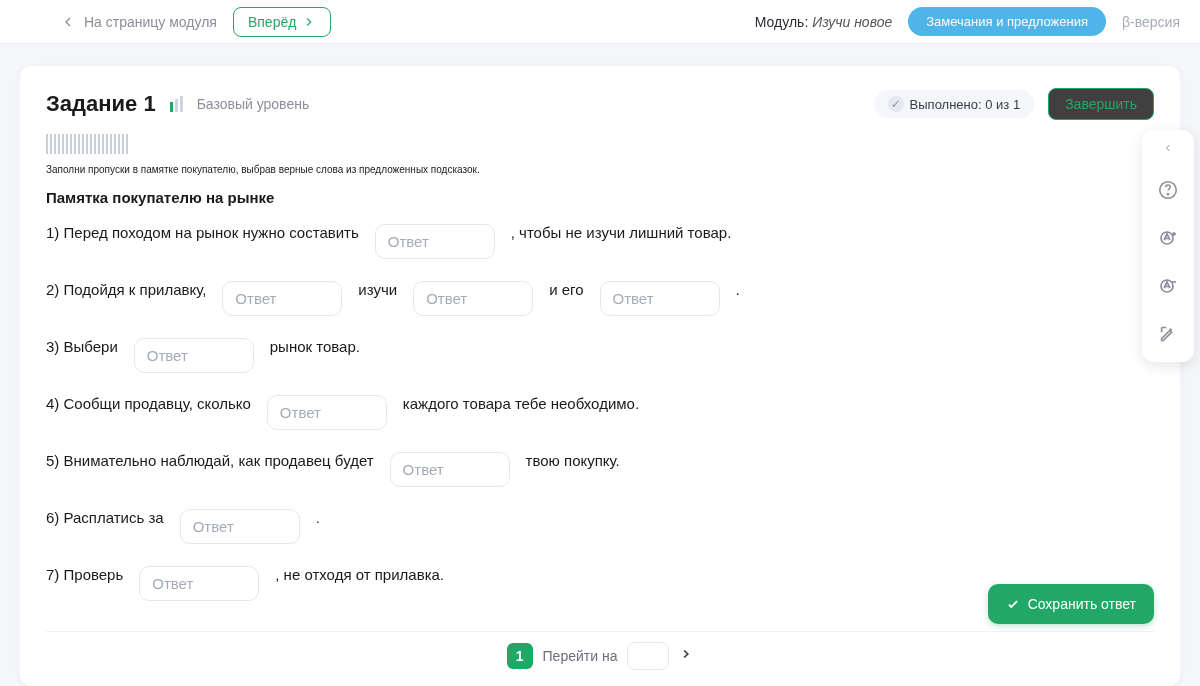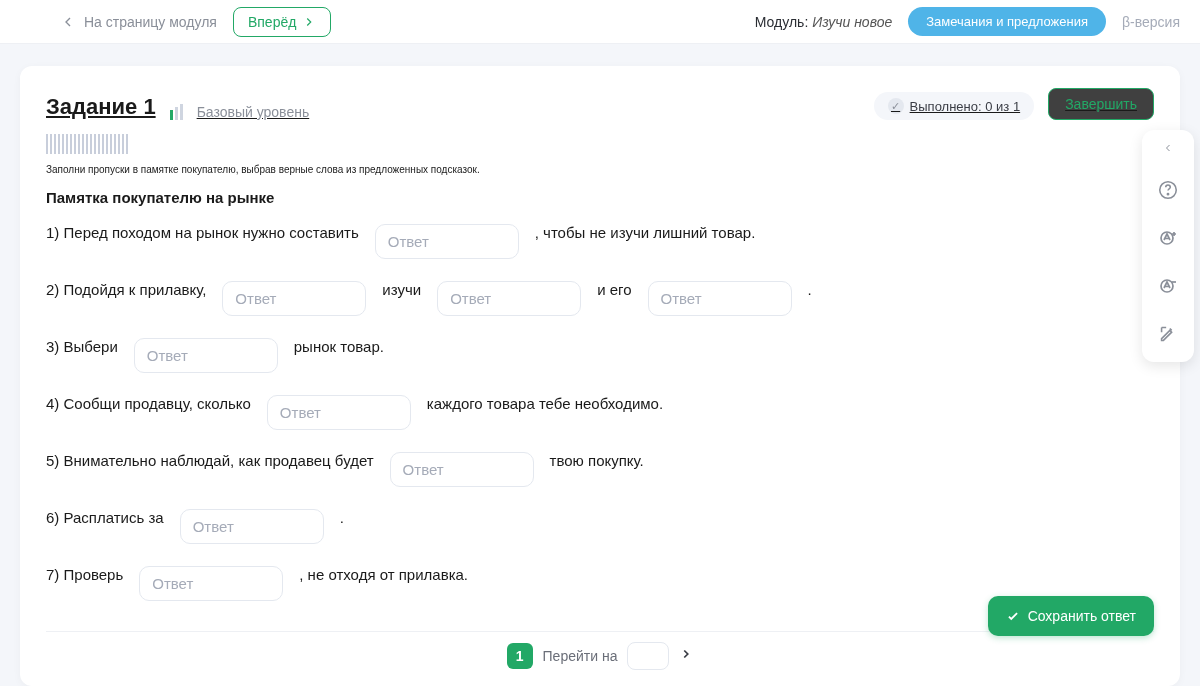--- a/index.html
+++ b/index.html
@@ -8,42 +8,42 @@
 .back-link { display: flex; align-items: center; gap: 8px; color: #8a8f99; cursor: pointer; font-size: 14px; }
 .back-link svg { width: 16px; height: 16px; }
 .forward-btn { display: flex; align-items: center; gap: 6px; border: 1.5px solid #22a866; color: #22a866; background: #fff; border-radius: 8px; padding: 6px 14px; font-size: 14px; cursor: pointer; font-weight: 500; }
 .forward-btn svg { width: 14px; height: 14px; }
 .spacer { flex: 1; }
 .module-label { color: #2a2d33; font-size: 14px; }
 .module-label .it { font-style: italic; color: #555; }
 .feedback-pill { background: #4fb4e8; color: #fff; border-radius: 20px; padding: 7px 18px; font-size: 13px; cursor: pointer; }
 .beta { color: #a5abb8; font-size: 14px; }
 .card { background: #fff; margin: 22px 20px 0 20px; border-radius: 12px; box-shadow: 0 2px 8px rgba(0,0,0,.04); padding: 22px 26px 16px 26px; height: 620px; position: relative; display: flex; flex-direction: column; }
-.card-head { display: flex; align-items: flex-end; gap: 14px; text-decoration: underline; }
+.card-head { display: flex; align-items: center; gap: 14px; }
 .task-title { font-size: 22px; font-weight: 700; }
 .level-bars { display: flex; gap: 2px; align-items: flex-end; }
 .level-bars span { width: 3px; background: #cfd5e0; }
 .level-bars span:nth-child(1){height:10px;background:#22a866;} .level-bars span:nth-child(2){height:13px;} .level-bars span:nth-child(3){height:16px;}
 .level-text { color: #8a8f99; font-size: 14px; }
 .status-pill { margin-left: auto; background: #f4f6fa; border-radius: 20px; padding: 6px 14px; font-size: 13px; color: #3a3d45; display: flex; align-items: center; gap: 6px; }
 .status-pill .chk { width: 16px; height: 16px; border-radius: 50%; background: #e4e8ef; display: flex; align-items: center; justify-content: center; color: #8a8f99; font-size: 11px; }
 .finish-btn { border: 1.5px solid #22a866; color: #22a866; background: #404040; border-radius: 8px; padding: 7px 16px; font-size: 14px; cursor: pointer; font-weight: 500; }
 .barcode { margin: 14px 0 10px 0; height: 20px; background: repeating-linear-gradient(90deg,#c8cedb 0 2px,transparent 2px 4px); width: 84px; }
 .instruction { font-size: 10px; margin-bottom: 14px; }
 .sub-title { font-size: 15px; font-weight: 700; margin-bottom: 18px; }
 .content { flex: 1; overflow: hidden; }
 .line { font-size: 15px; margin-bottom: 22px; display: flex; align-items: flex-start; flex-wrap: wrap; gap: 16px; }
-.blank { border: 1.5px solid #e4e8ef; border-radius: 10px; padding: 8px 12px; width: 144px; font-size: 15px; color: #1a1a1a; }
+.blank { border: 1.5px solid #e4e8ef; border-radius: 10px; padding: 8px 12px; width: 120px; font-size: 15px; color: #1a1a1a; }
 .blank::placeholder { color: #a5abb8; }
 .footer-nav { display: flex; align-items: center; justify-content: center; gap: 10px; padding-top: 10px; border-top: 1px solid #eef0f4; }
 .page-num { background: #22a866; color: #fff; width: 26px; height: 26px; border-radius: 6px; display: flex; align-items: center; justify-content: center; font-size: 14px; font-weight: 600; }
 .goto-label { color: #6a6e78; font-size: 14px; }
 .goto-input { border: 1.5px solid #e4e8ef; border-radius: 8px; width: 42px; height: 28px; text-align: center; font-size: 14px; }
 .nav-arrow { cursor: pointer; color: #3a3d45; }
-.save-btn { position: absolute; right: 26px; bottom: 50px; background: #22a866; color: #fff; border: none; border-radius: 10px; padding: 12px 18px; font-size: 14px; display: flex; align-items: center; gap: 8px; cursor: pointer; font-weight: 500; box-shadow: 0 2px 6px rgba(34,168,102,.3); }
+.save-btn { position: absolute; right: 26px; bottom: 62px; background: #22a866; color: #fff; border: none; border-radius: 10px; padding: 12px 18px; font-size: 14px; display: flex; align-items: center; gap: 8px; cursor: pointer; font-weight: 500; box-shadow: 0 2px 6px rgba(34,168,102,.3); }
 .side-tools { position: absolute; right: 6px; top: 130px; background: #fff; border-radius: 12px; box-shadow: 0 4px 14px rgba(0,0,0,.1); padding: 6px; display: flex; flex-direction: column; gap: 4px; }
 .side-tools .tool { width: 40px; height: 44px; display: flex; align-items: center; justify-content: center; color: #8a8f99; cursor: pointer; border-radius: 8px; }
 .side-tools .collapse { width: 40px; height: 24px; display: flex; align-items: center; justify-content: center; color: #8a8f99; cursor: pointer; margin-bottom: 4px; }
 </style>
 </head>
 <body>
 
 <div class="topbar">
   <div class="back-link">
     <svg viewBox="0 0 24 24" fill="none" stroke="currentColor" stroke-width="2">

